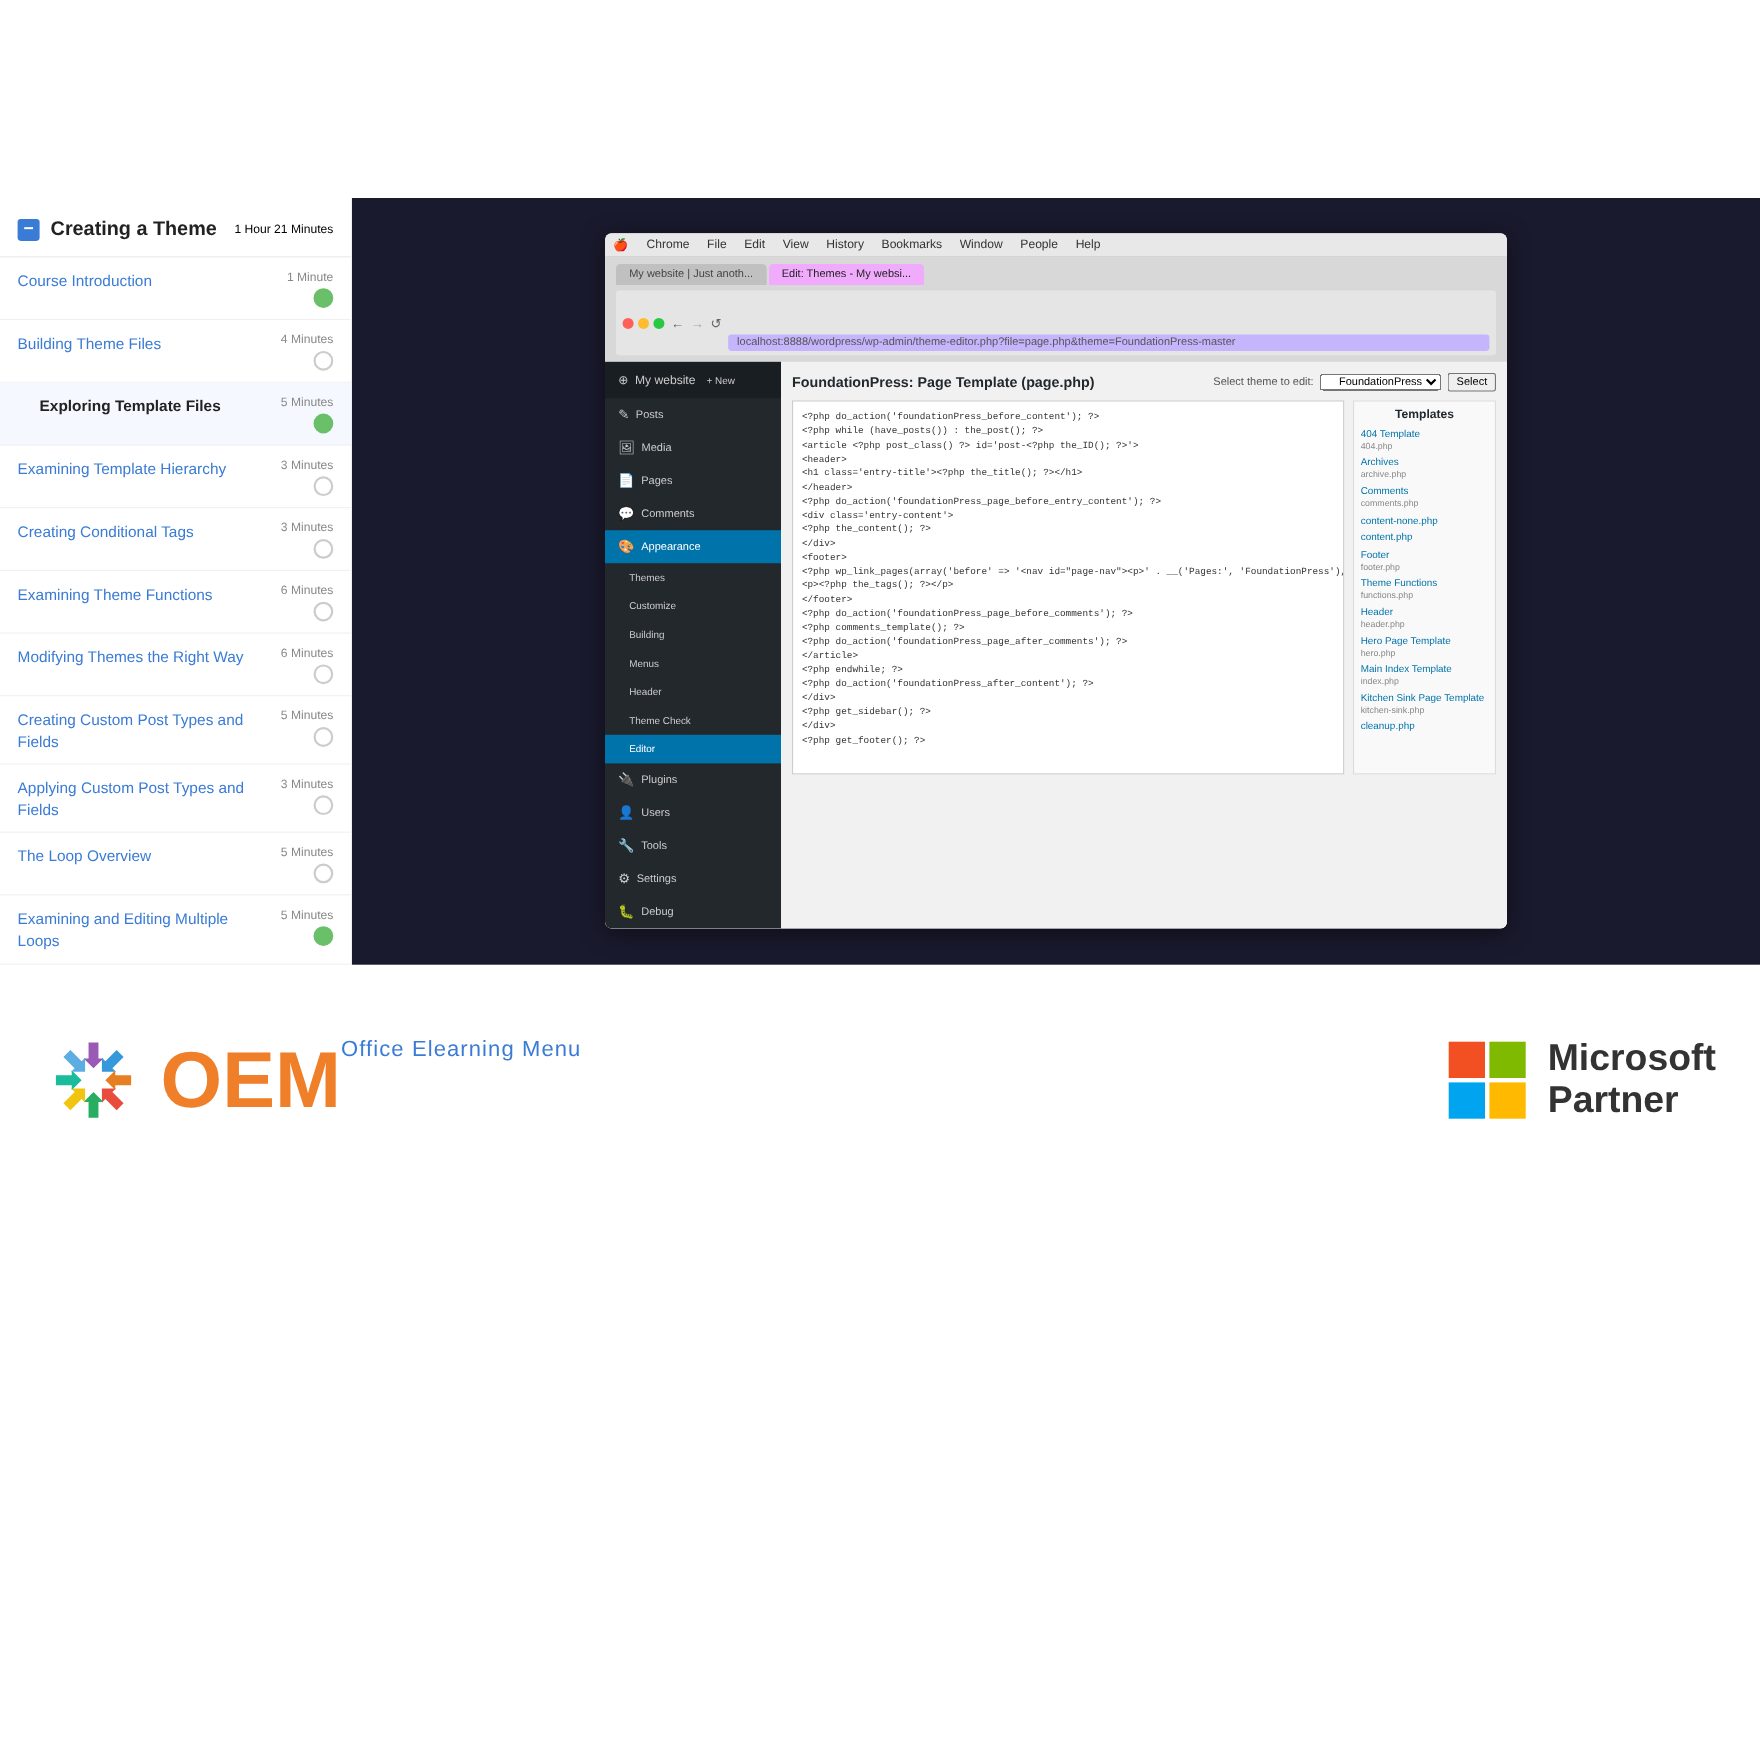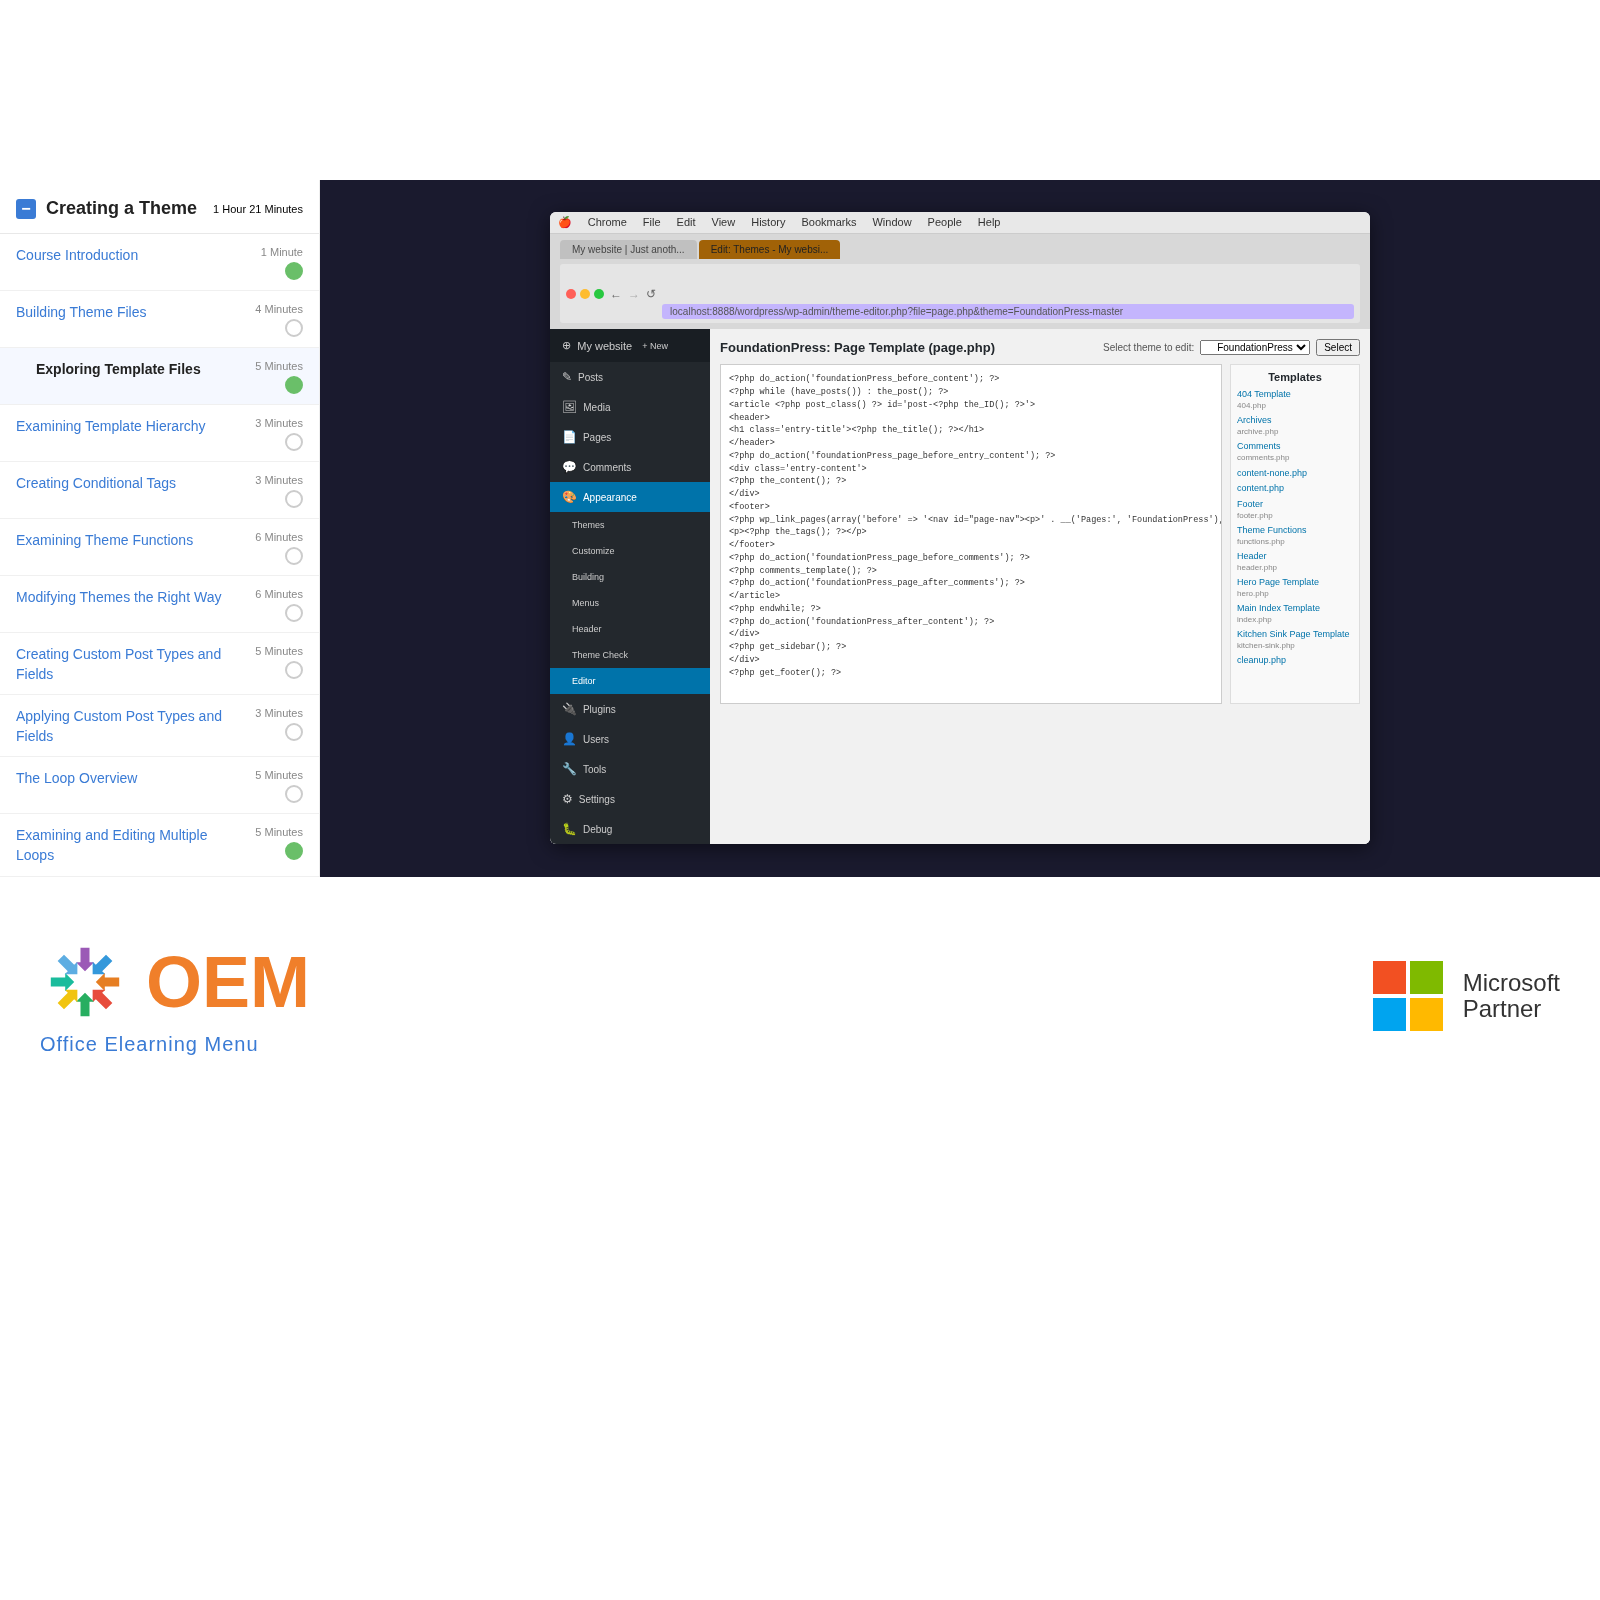--- a/index.html
+++ b/index.html
@@ -176,21 +176,21 @@
 
     .browser-tab {
       background: #c0c0c0;
       padding: 4px 12px;
       font-size: 10px;
       border-radius: 4px 4px 0 0;
       color: #444;
     }
 
     .browser-tab.active {
-      background: #a16207;
+      background: #f0abfc;
       color: #222;
     }
 
     .browser-toolbar {
       display: flex;
       align-items: center;
       gap: 6px;
       background: #e5e5e5;
       padding: 4px 6px;
       border-radius: 3px;
@@ -343,21 +343,21 @@
       padding: 60px 40px;
       display: flex;
       align-items: center;
       justify-content: space-between;
       background: #fff;
     }
 
     
     .oem-logo {
       display: flex;
-      flex-direction: column;
+      flex-direction: row;
       align-items: flex-start;
     }
 
     .oem-logo-main {
       display: flex;
       align-items: center;
       gap: 16px;
     }
 
     .oem-text {
@@ -388,22 +388,22 @@
       width: 70px;
       height: 70px;
     }
 
     .ms-sq-1 { background: #f25022; }
     .ms-sq-2 { background: #7fba00; }
     .ms-sq-3 { background: #00a4ef; }
     .ms-sq-4 { background: #ffb900; }
 
     .ms-text {
-      font-size: 24px;
-      font-weight: normal;
+      font-size: 34px;
+      font-weight: bold;
       color: #333;
       line-height: 1.1;
     }
 
     
     .arrows-svg {
       width: 90px;
       height: 90px;
     }
   </style>

